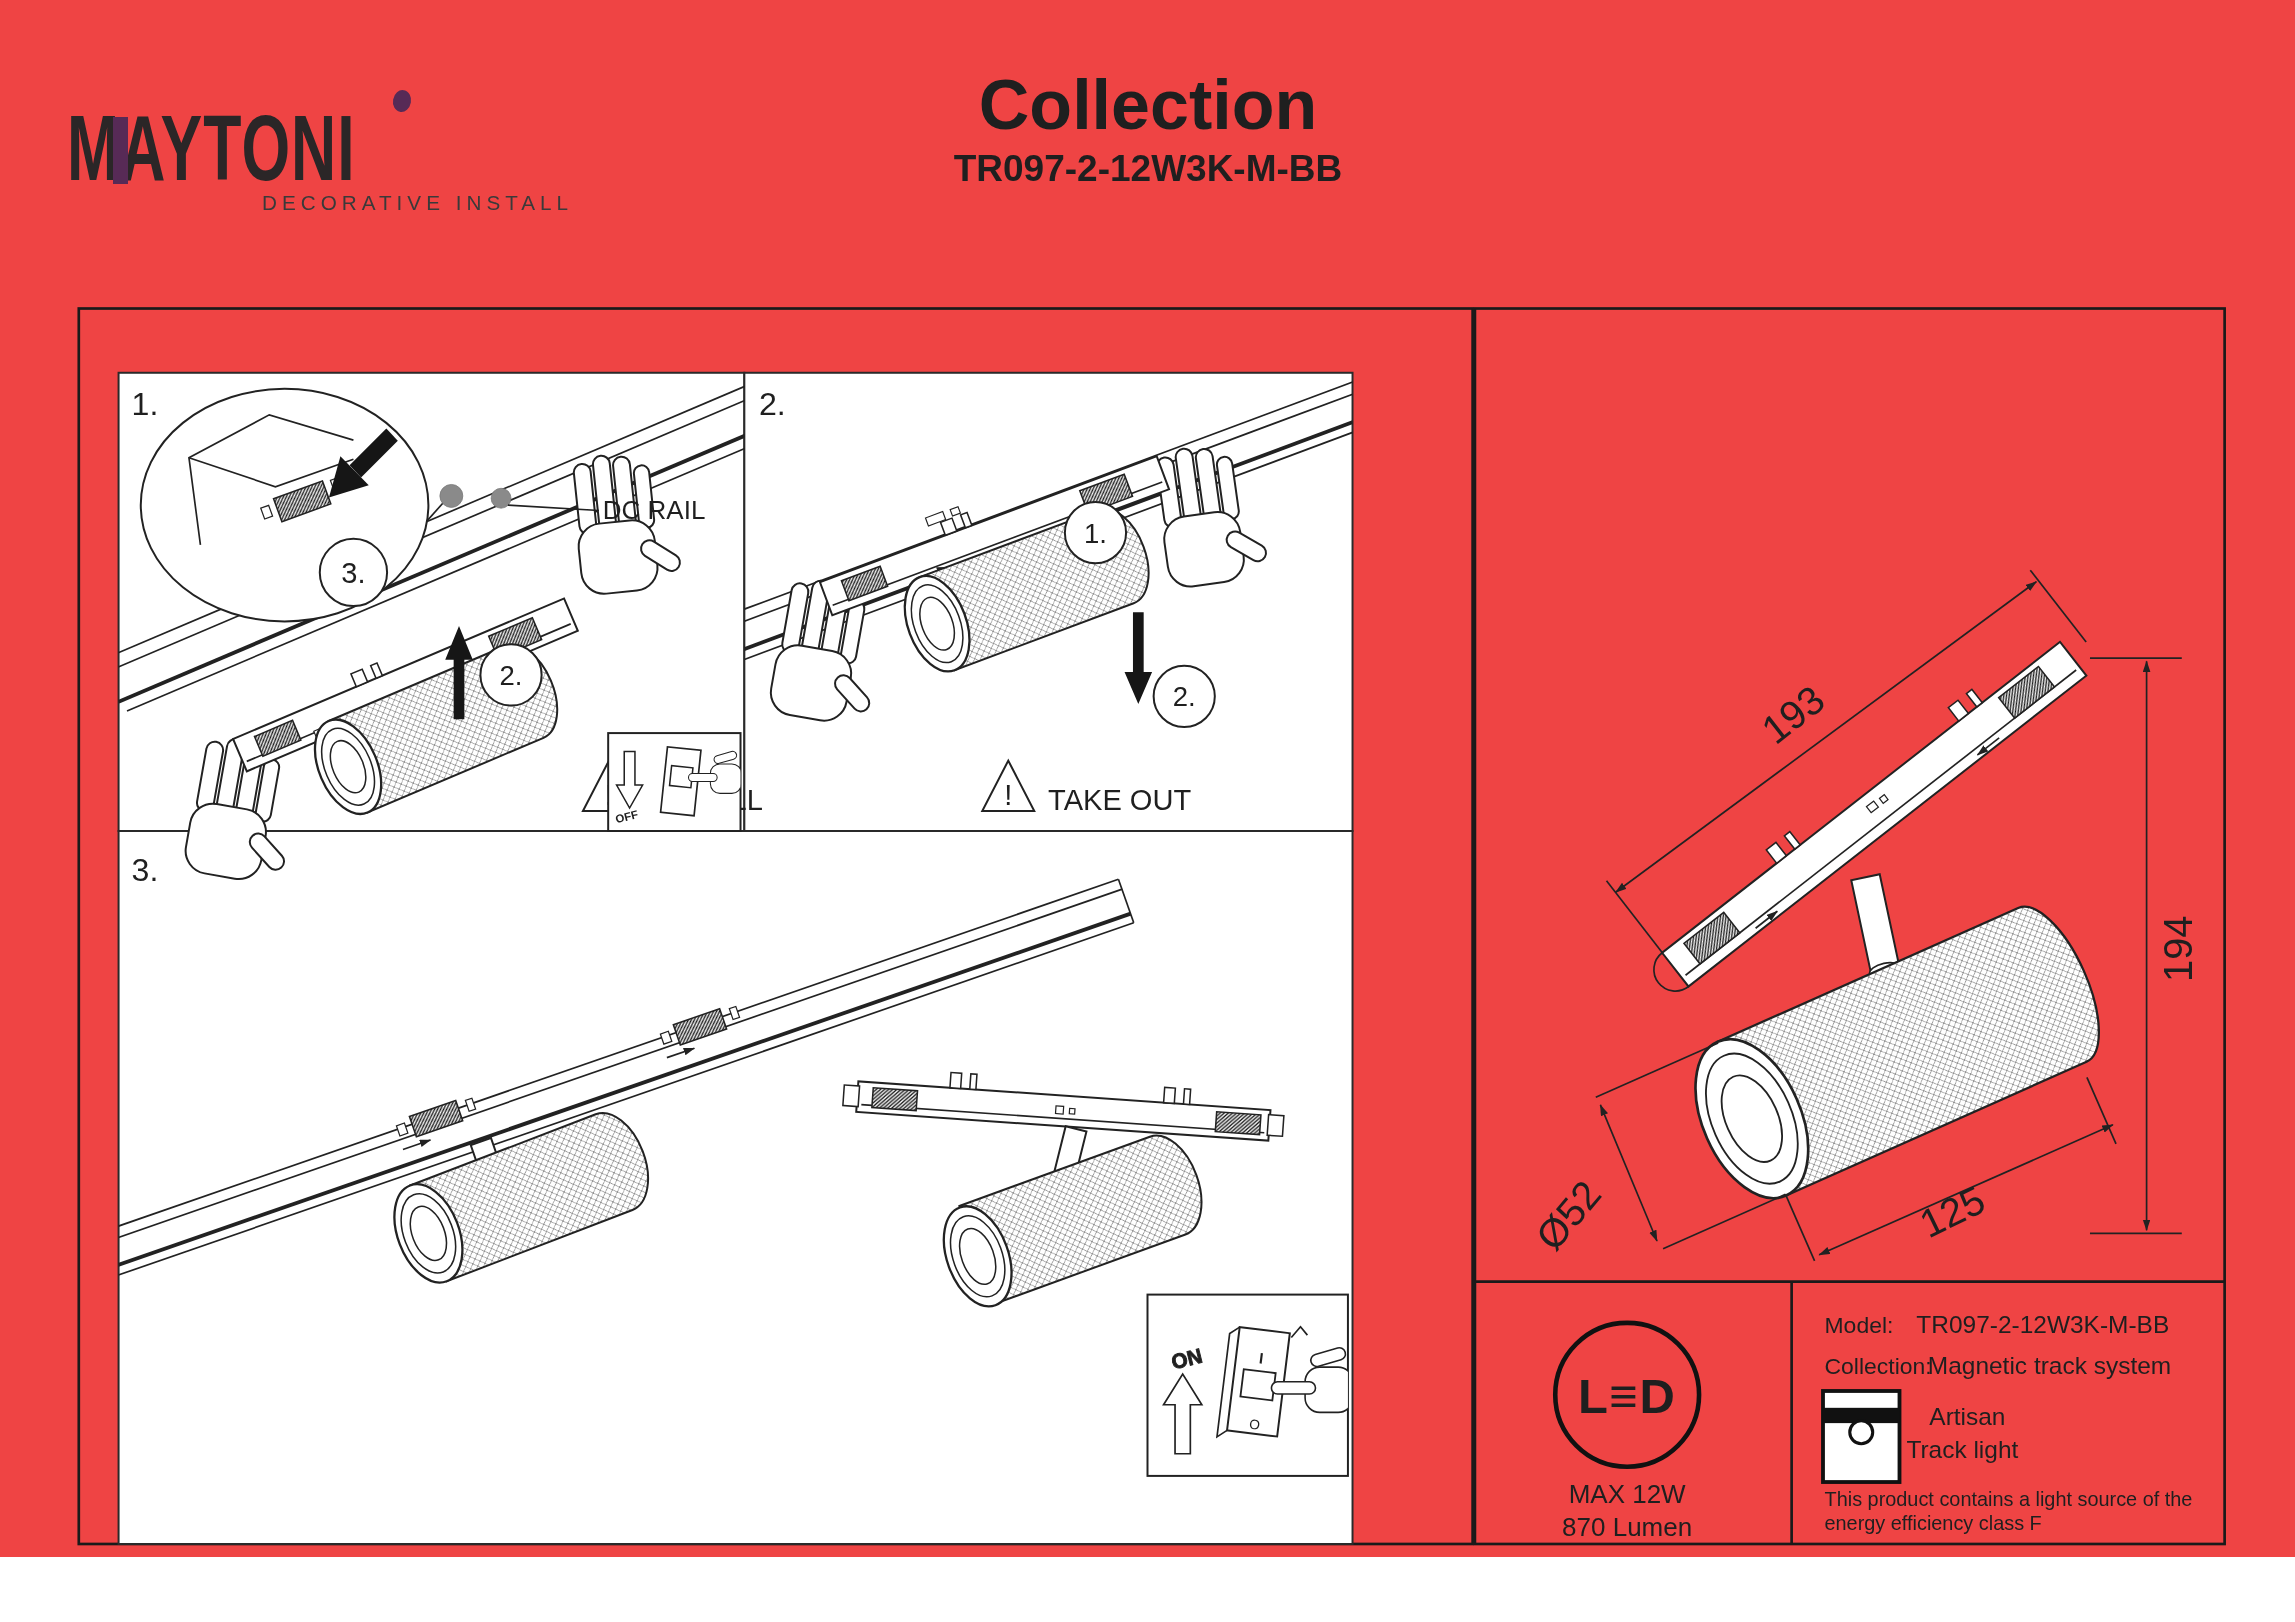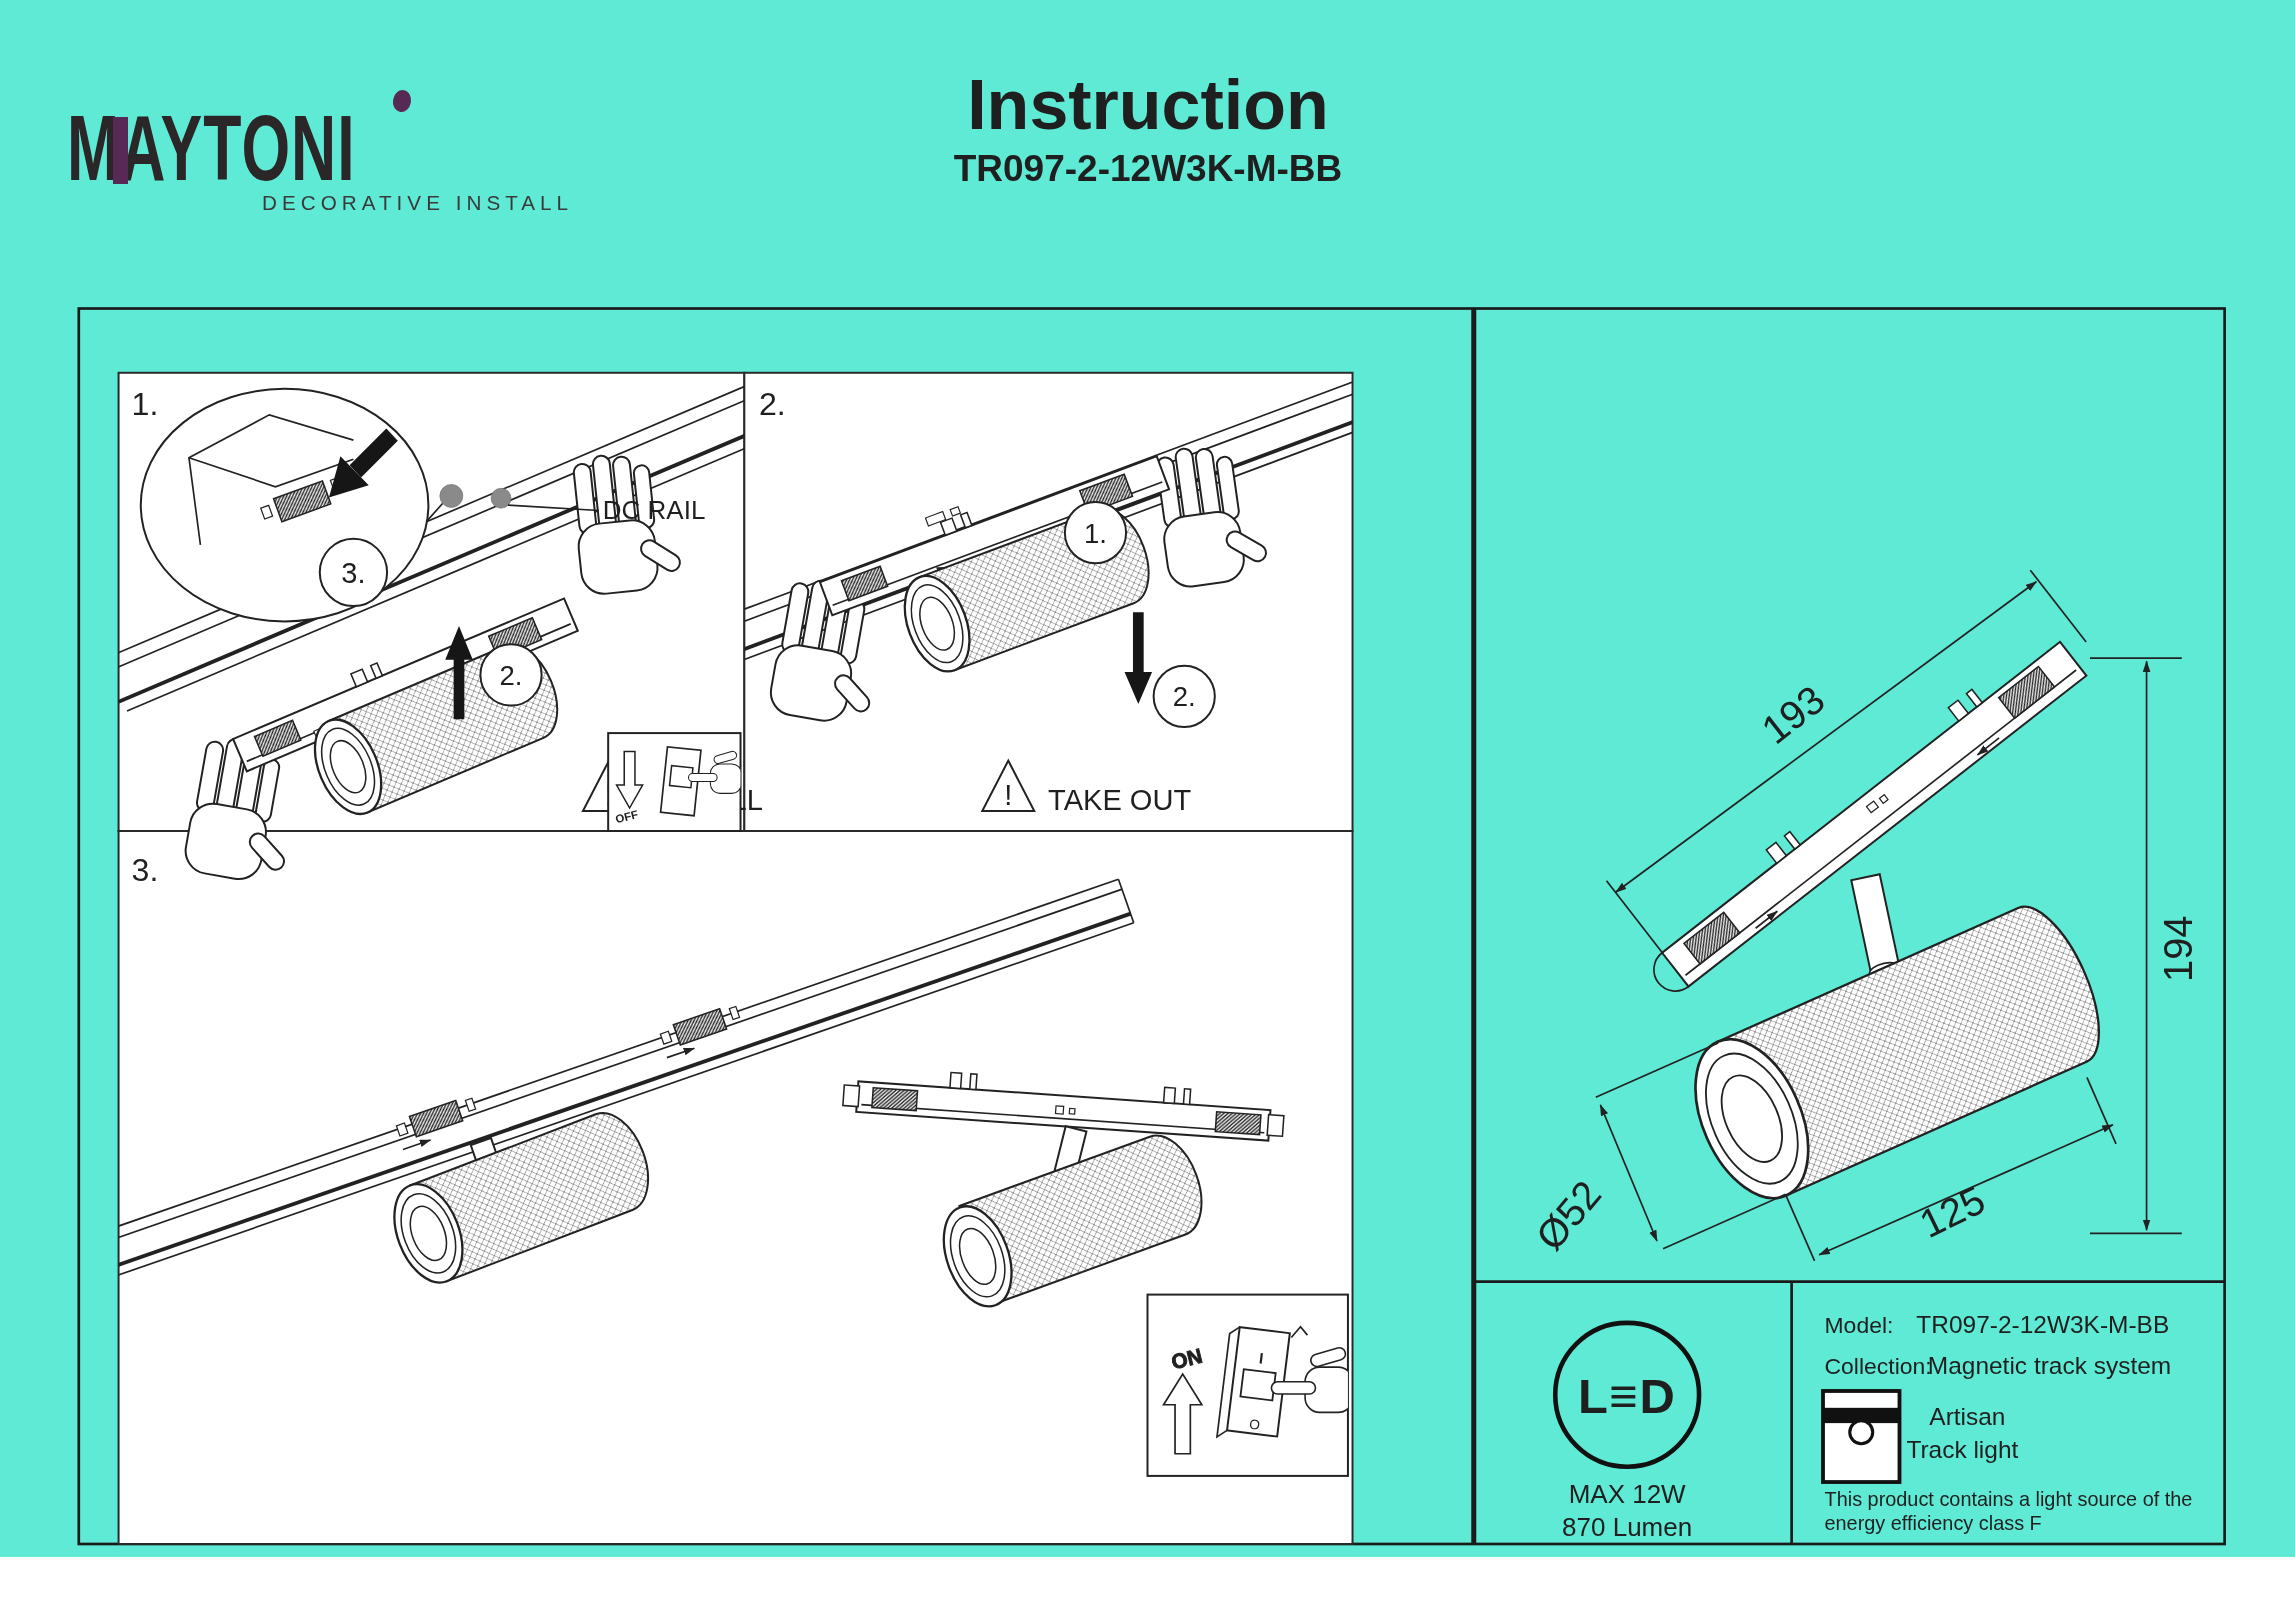--- a/index.html
+++ b/index.html
@@ -1,16 +1,16 @@
 <!DOCTYPE html>
 <html style="font-size:12.2px"><head>
 <meta charset="utf-8">
 <style>
   html,body{margin:0;padding:0;background:#fff;}
-  .page{position:relative;width:2295px;height:1557px;background:#5eead4;
+  .page{position:relative;width:2295px;height:1557px;background:#ef4444;
         font-family:"Liberation Sans",sans-serif;color:#1f1f1f;overflow:hidden;}
   
   .logo-word{position:absolute;left:67px;top:102px;font-size:92px;line-height:1;
              font-weight:700;letter-spacing:1.5px;color:#2b2627;
              transform:scaleX(0.68);transform-origin:left top;white-space:nowrap;}
   .logo-m-accent{position:absolute;left:113px;top:117px;width:14.5px;height:67px;background:#572a56;}
   .logo-i-dot{position:absolute;left:393px;top:90px;width:17.6px;height:22px;background:#572a56;
               border-radius:50%;transform:rotate(10deg);}
   .logo-tagline{position:absolute;left:262px;top:191px;font-size:20.7px;letter-spacing:5px;
                 color:#3a3a3a;white-space:nowrap;}
@@ -29,21 +29,21 @@
 <body>
 
 <div class="page">
 
   <div>
     <div class="logo-word">MAYTONI</div>
     <div class="logo-m-accent"></div>
     <div class="logo-i-dot"></div>
     <div class="logo-tagline">DECORATIVE INSTALL</div>
   </div>
-  <div class="doc-title">Instruction</div>
+  <div class="doc-title">Collection</div>
   <div class="doc-model">TR097-2-12W3K-M-BB</div>
 
   <svg class="art" width="2295" height="1623" viewBox="0 0 3000 2121">
     <defs>
       <pattern id="hatch" width="10" height="10" patternUnits="userSpaceOnUse">
         <rect width="10" height="10" fill="#ffffff"></rect>
         <path d="M0,10 L10,0 M0,0 L10,10" stroke="#6a6a6a" stroke-width="0.9"></path>
       </pattern>
       <pattern id="hatchB" width="5" height="5" patternUnits="userSpaceOnUse">
         <rect width="5" height="5" fill="#ffffff"></rect>

